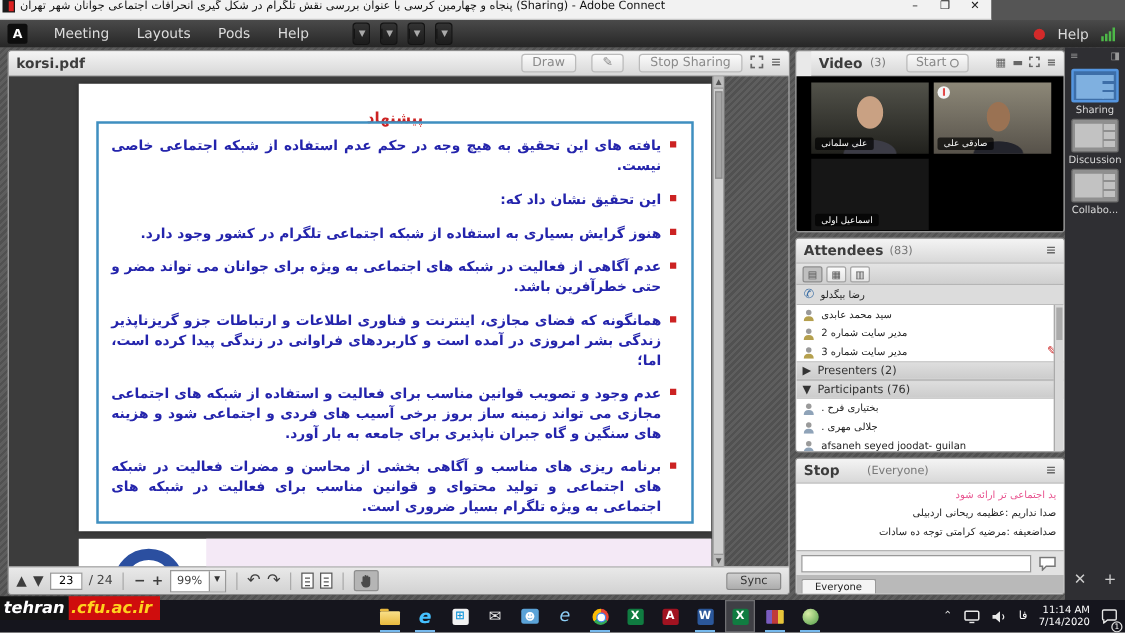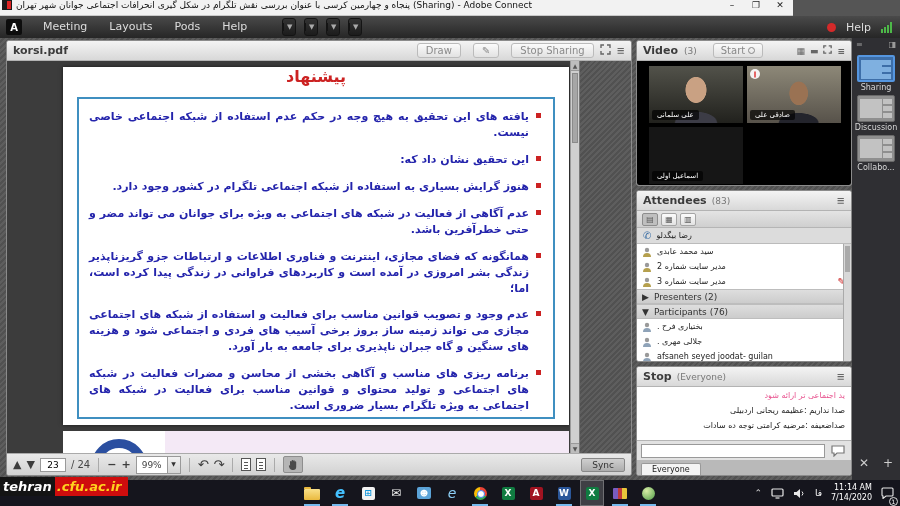--- a/index.html
+++ b/index.html
@@ -35,21 +35,21 @@
   .podhead{height:20px;background:linear-gradient(#f4f4f4,#d8d8d8);border-bottom:1px solid #b3b3b3;display:flex;align-items:center;font-size:11px;font-weight:bold;color:#3c3c3c;padding:0 6px;flex:0 0 auto;}
   .podmenu{margin-left:auto;color:#666;font-size:10px;cursor:default;}
 
   
   .sharepod{left:6px;top:2px;width:626px;height:436px;}
   .sharehead .hbtn{font-size:10px;font-weight:normal;color:#8a8a8a;background:linear-gradient(#fbfbfb,#e2e2e2);border:1px solid #bbb;border-radius:3px;padding:1px 8px;margin-left:6px;}
   .sharebody{flex:1;display:flex;min-height:0;}
   .docarea{width:572px;background:#3c3c3c;position:relative;overflow:hidden;}
   .fillhatch{flex:1;background:repeating-linear-gradient(135deg,#5e5e5e 0 2px,#515151 2px 4px);border-left:1px solid #777;}
   .slide{position:absolute;left:56px;top:6px;width:506px;height:358px;background:#fff;box-shadow:0 0 4px rgba(0,0,0,.6);}
-  .slidetitle{text-align:center;font-weight:bold;font-size:16px;margin-top:0;}
+  .slidetitle{text-align:center;font-weight:bold;font-size:12px;margin-top:20px;}
   .slidebox{position:absolute;left:14px;right:14px;top:30px;bottom:6px;border:2px solid #3f8fc0;padding:10px 12px 6px 10px;direction:rtl;overflow:hidden;}
   .brow{display:flex;gap:7px;margin-bottom:11px;direction:rtl;}
   .bmark{width:5px;height:5px;background:#c22;margin-top:4px;flex:0 0 auto;}
   .btext{font-size:11px;font-weight:bold;line-height:1.45;text-align:justify;}
   .nextslide{position:absolute;left:56px;top:370px;width:506px;height:40px;background:#fff;display:flex;}
   .ringlogo{width:56px;height:56px;border:9px solid #2b4fa0;border-radius:50%;margin:8px 0 0 28px;position:relative;flex:0 0 auto;}
   .ringlogo::after{content:'';position:absolute;left:11px;top:11px;width:16px;height:16px;background:#2b4fa0;border-radius:50%;}
   .lav{flex:1;background:#f4e9f6;margin-left:18px;}
   .vscroll{position:absolute;right:0;top:0;width:9px;bottom:0;background:#cfcfcf;border-left:1px solid #9a9a9a;}
   .vscroll .thumb{position:absolute;left:1px;right:1px;top:12px;height:70px;background:#a6a6a6;border:1px solid #8a8a8a;}
@@ -62,21 +62,21 @@
   .zoombox{display:flex;align-items:center;border:1px solid #999;background:#fff;height:18px;}
   .zoombox .zval{font-size:9px;padding:0 5px;min-width:28px;}
   .zoombox .zarr{width:13px;height:100%;background:linear-gradient(#f2f2f2,#d5d5d5);border-left:1px solid #999;font-size:6px;text-align:center;line-height:14px;color:#333;}
   .handbtn{width:20px;height:17px;background:#b5b5b5;border:1px solid #8e8e8e;border-radius:2px;display:flex;align-items:center;justify-content:center;}
   .fitdoc{width:10px;height:13px;border:1px solid #555;background:#fdfdfd;position:relative;}
   .fitdoc::after{content:'';position:absolute;left:2px;top:3px;right:2px;height:1px;background:#555;box-shadow:0 3px 0 #555,0 6px 0 #555;}
   .syncbtn{margin-left:auto;background:linear-gradient(#cfcfcf,#adadad);border:1px solid #888;border-radius:2px;font-size:9px;color:#333;padding:1px 10px;}
 
   
   .videopod{left:636px;top:2px;width:216px;height:146px;}
-  .videopod .podhead{gap:6px;}
+  .videopod .podhead{gap:6px;margin-left:12px;}
   .count{font-weight:normal;color:#777;font-size:9px;}
   .startbtn{display:flex;align-items:center;gap:3px;font-size:10px;font-weight:normal;color:#888;background:linear-gradient(#fbfbfb,#e0e0e0);border:1px solid #bbb;border-radius:3px;padding:1px 7px;margin-left:10px;}
   .camdot{width:7px;height:7px;border:1.5px solid #888;border-radius:50%;display:inline-block;}
   .hgly{color:#666;font-size:9px;cursor:default;}
   .videobody{flex:1;background:#000;position:relative;padding:5px 0 0 12px;display:flex;flex-wrap:wrap;gap:4px;align-content:flex-start;}
   .tile{width:94px;height:57px;background:#161616;position:relative;}
   .tile.t1{background:radial-gradient(ellipse 17px 21px at 50% 42%,#c9a183 0 60%,rgba(0,0,0,0) 64%),radial-gradient(ellipse 34px 18px at 50% 100%,#3c3c46 0 60%,rgba(0,0,0,0) 64%),linear-gradient(#52524a,#21211d);}
   .tile.t2{background:radial-gradient(ellipse 15px 19px at 55% 48%,#9a7253 0 60%,rgba(0,0,0,0) 64%),radial-gradient(ellipse 32px 16px at 55% 100%,#23242c 0 60%,rgba(0,0,0,0) 64%),linear-gradient(#8d8878,#57524a);}
   .tile .cambadge{display:none;position:absolute;left:3px;top:3px;width:10px;height:10px;border-radius:50%;background:#f4f4f4;color:#d22;font-size:6px;font-weight:bold;text-align:center;line-height:10px;}
   .tile.t2 .cambadge{display:block;}
@@ -444,21 +444,21 @@
         </div>
       <div class="attscroll">
           <span class="thumb"></span>
         </div>
     </div>
   </div>
 
   <div class="pod chatpod">
     <div class="podhead">
       <span>Stop</span>
-      <span class="count" style="margin-left:5px;">(Everyone)</span>
+      <span class="count" style="margin-left:22px;">(Everyone)</span>
       <span class="podmenu">≡</span>
     </div>
     <div class="chatmsgs">
 
         <div class="cmsg pink" dir="rtl" style="color: rgb(232, 83, 143);">ید اجتماعی تر ارائه شود</div>
 
         <div class="cmsg" dir="rtl">صدا نداریم :عظیمه ریحانی اردبیلی</div>
 
         <div class="cmsg" dir="rtl">صداضعیفه :مرضیه کرامتی توجه ده سادات</div>
       </div>

